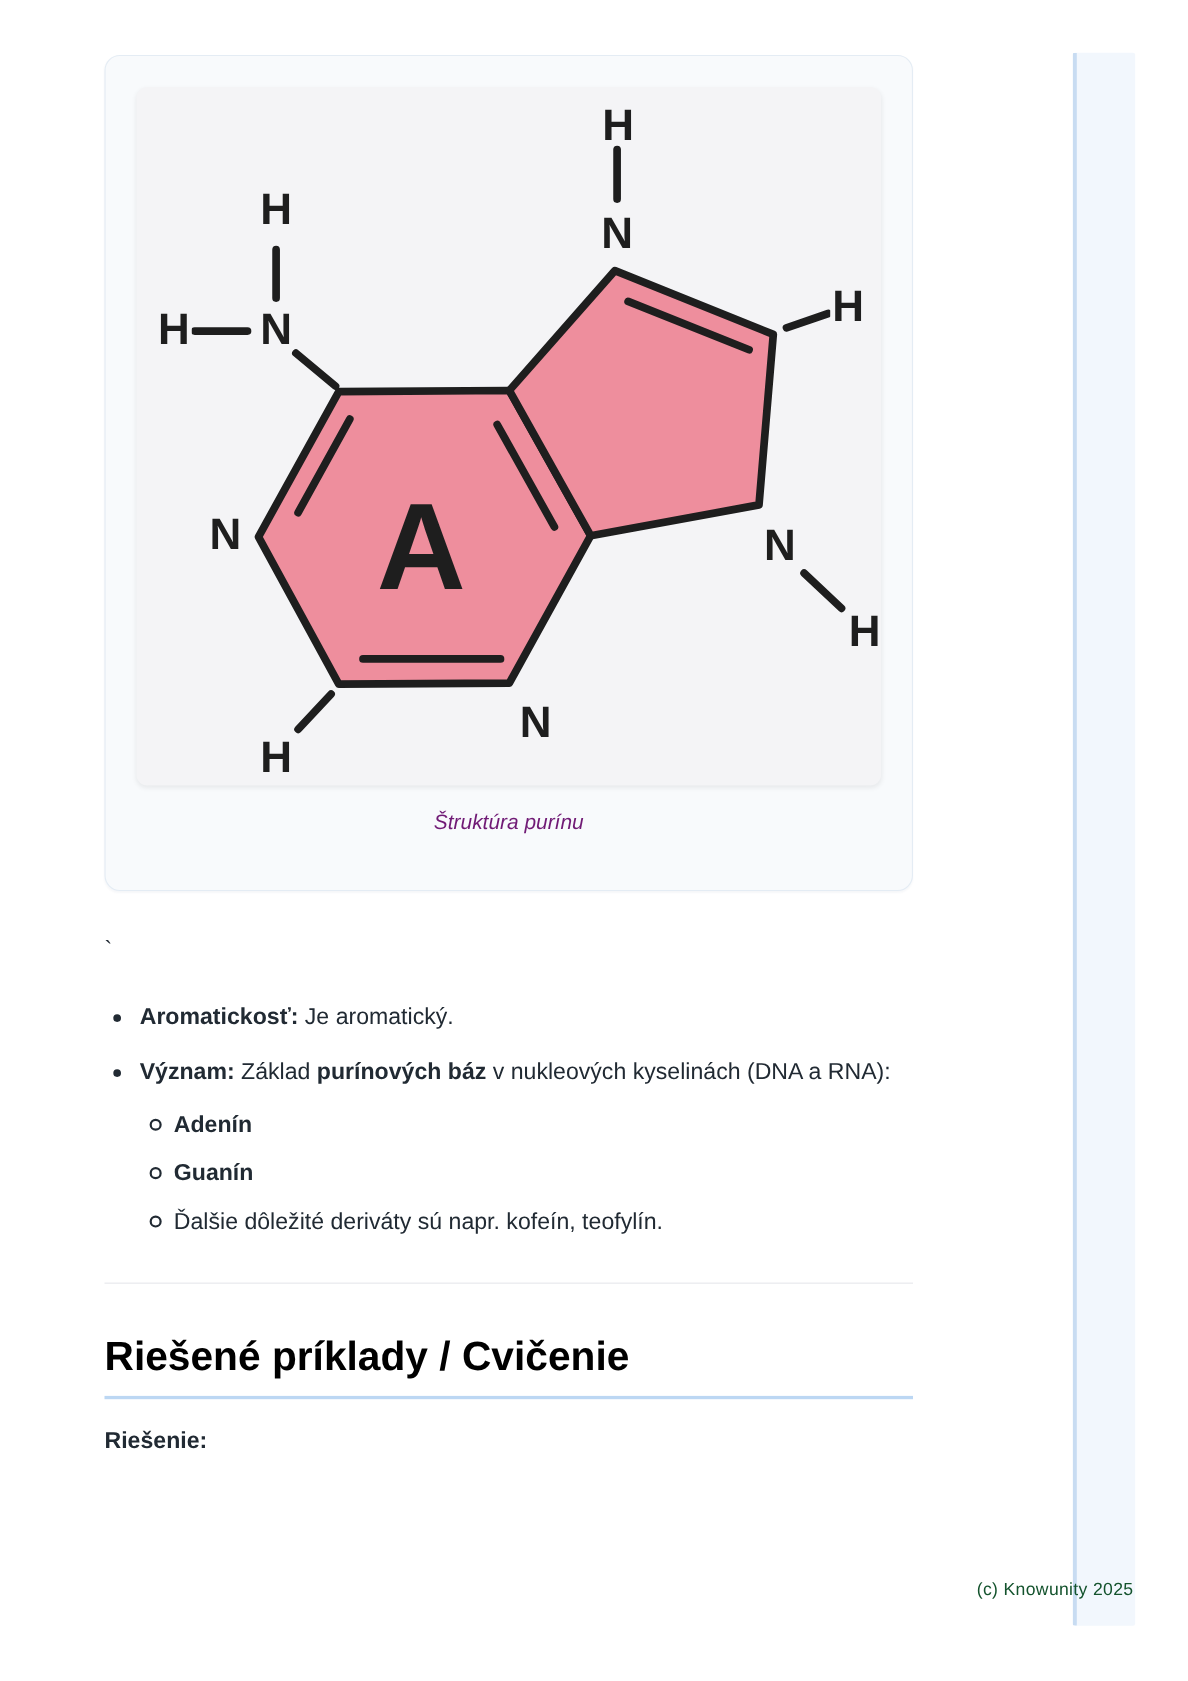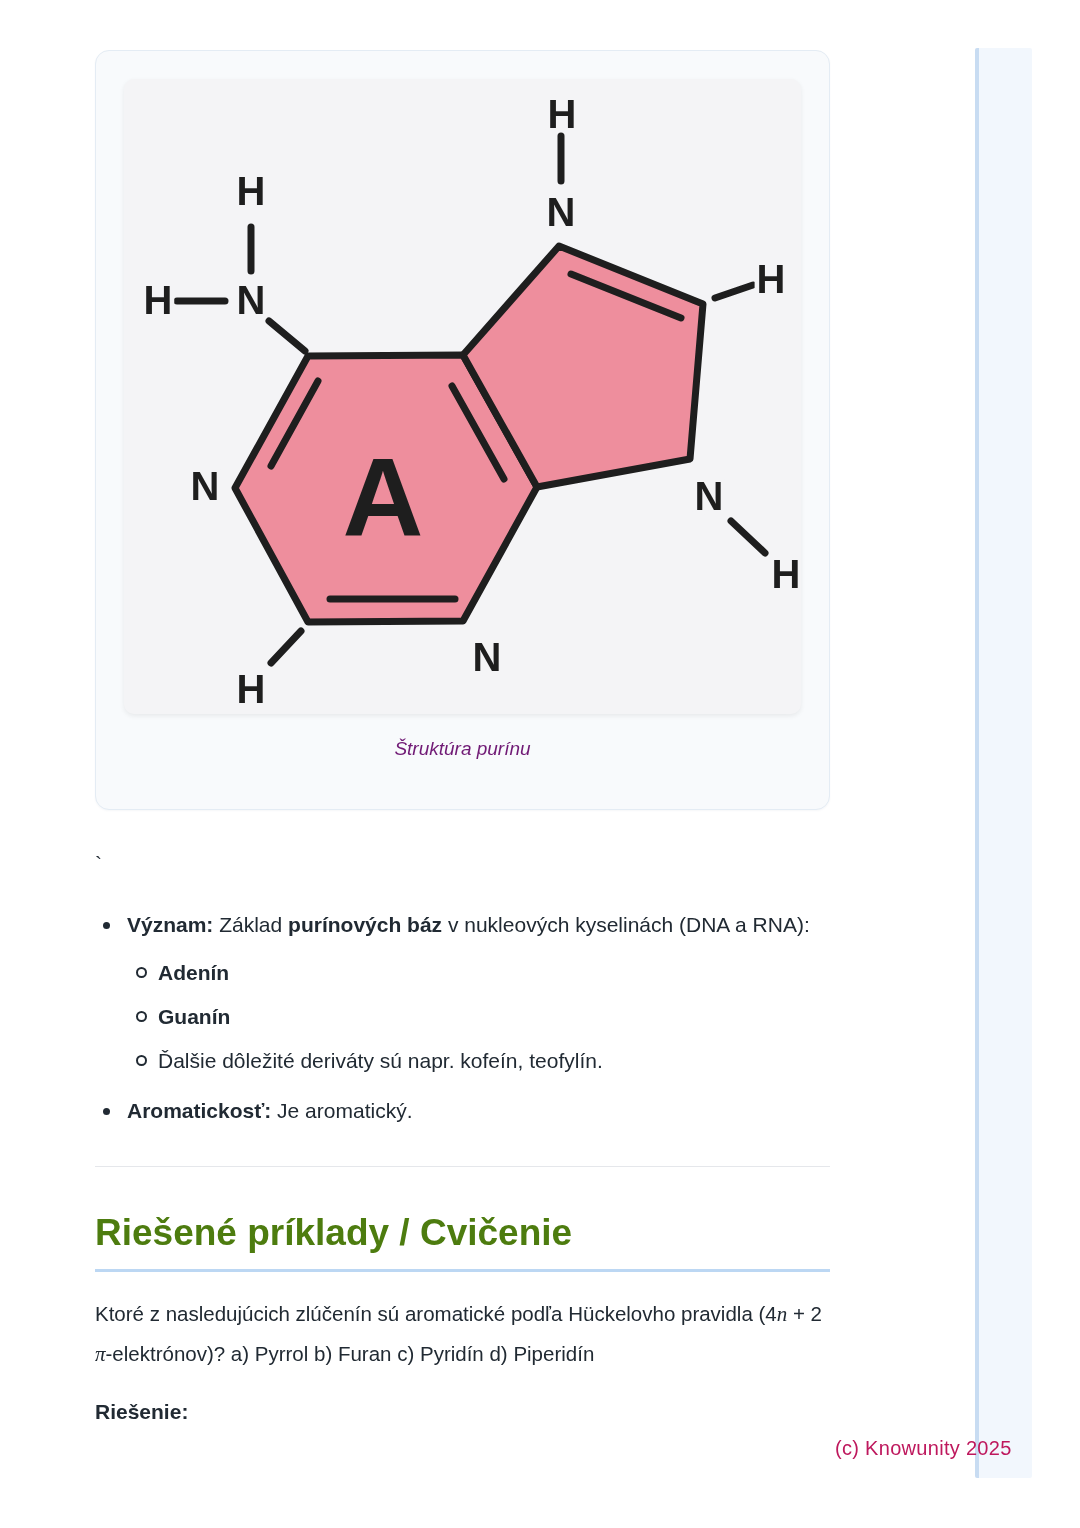--- a/index.html
+++ b/index.html
@@ -66,43 +66,43 @@
     border: 2.5px solid #212a33; background: transparent;
   }
   .sub-list > li:last-child { margin-bottom: 0; }
   b, .bold { font-weight: 700; }
 
   hr.section-divider { border: none; border-top: 1px solid #e5e7eb; margin: 40px 0 0 0; }
 
   h2.section-title {
     margin: 42px 0 0 0;
     font-size: 37px; line-height: 48px; font-weight: 700;
-    color: #4d7c0f;
+    color: #000000;
     padding-bottom: 12px;
     border-bottom: 3px solid #bcd7f3;
   }
 
   .example-title { margin: 30px 0 0 0; font-size: 21.5px; font-weight: 700; }
   .question { margin: 22px 0 0 0; font-size: 20.5px; line-height: 39px; }
   .question .math-it { font-style: italic; font-family: "Liberation Serif", serif; font-size: 21px; }
   .solution-label { margin: 26px 0 0 0; font-size: 21px; font-weight: 700; }
 
   
   .scroll-strip {
     position: absolute; left: 975px; top: 48px;
     width: 57px; height: 1430px;
     background: #f2f7fd;
     border-left: 4px solid #c8dcf2;
     border-radius: 2px;
     z-index: 1;
   }
 
   .watermark {
-    position: absolute; top: 1437px; left: 835px;
-    font-size: 20px; color: #be185d; letter-spacing: 0.3px;
+    position: absolute; top: 1437px; left: 888px;
+    font-size: 16px; color: #14532d; letter-spacing: 0.3px;
     z-index: 3;
   }
 </style>
 </head>
 <body>
 
 <div class="content">
 
   <figure class="figure-card" style="margin-block:50px 0; margin-inline:0;">
     <div class="figure-image">
@@ -144,38 +144,37 @@
         </g>
       </svg>
     </div>
     <figcaption>Štruktúra purínu</figcaption>
   </figure>
 
   <p class="backtick">`</p>
 
   <ul class="main-list">
     <li>
+      <b>Aromatickosť:</b><span> Je aromatický.</span>
+    </li>
+    <li>
       <b>Význam:</b><span> Základ </span><b>purínových báz</b><span> v nukleových kyselinách (DNA a RNA):</span>
       <ul class="sub-list">
         <li><b>Adenín</b></li>
         <li><b>Guanín</b></li>
         <li><span>Ďalšie dôležité deriváty sú napr. kofeín, teofylín.</span></li>
       </ul>
-    </li>
-    <li>
-      <b>Aromatickosť:</b><span> Je aromatický.</span>
     </li>
   </ul>
 
   <hr class="section-divider">
 
   <h2 class="section-title">Riešené príklady / Cvičenie</h2>
 
 
-  <p class="question"><span>Ktoré z nasledujúcich zlúčenín sú aromatické podľa Hückelovho pravidla (4</span><span class="math-it">n</span><span> + 2 </span><span class="math-it">π</span><span>-elektrónov)? a) Pyrrol b) Furan c) Pyridín d) Piperidín</span></p>
 
   <p class="solution-label">Riešenie:</p>
 
 </div>
 
 <div class="scroll-strip"></div>
 
 <div class="watermark">(c) Knowunity 2025</div>
 
 </body></html>

